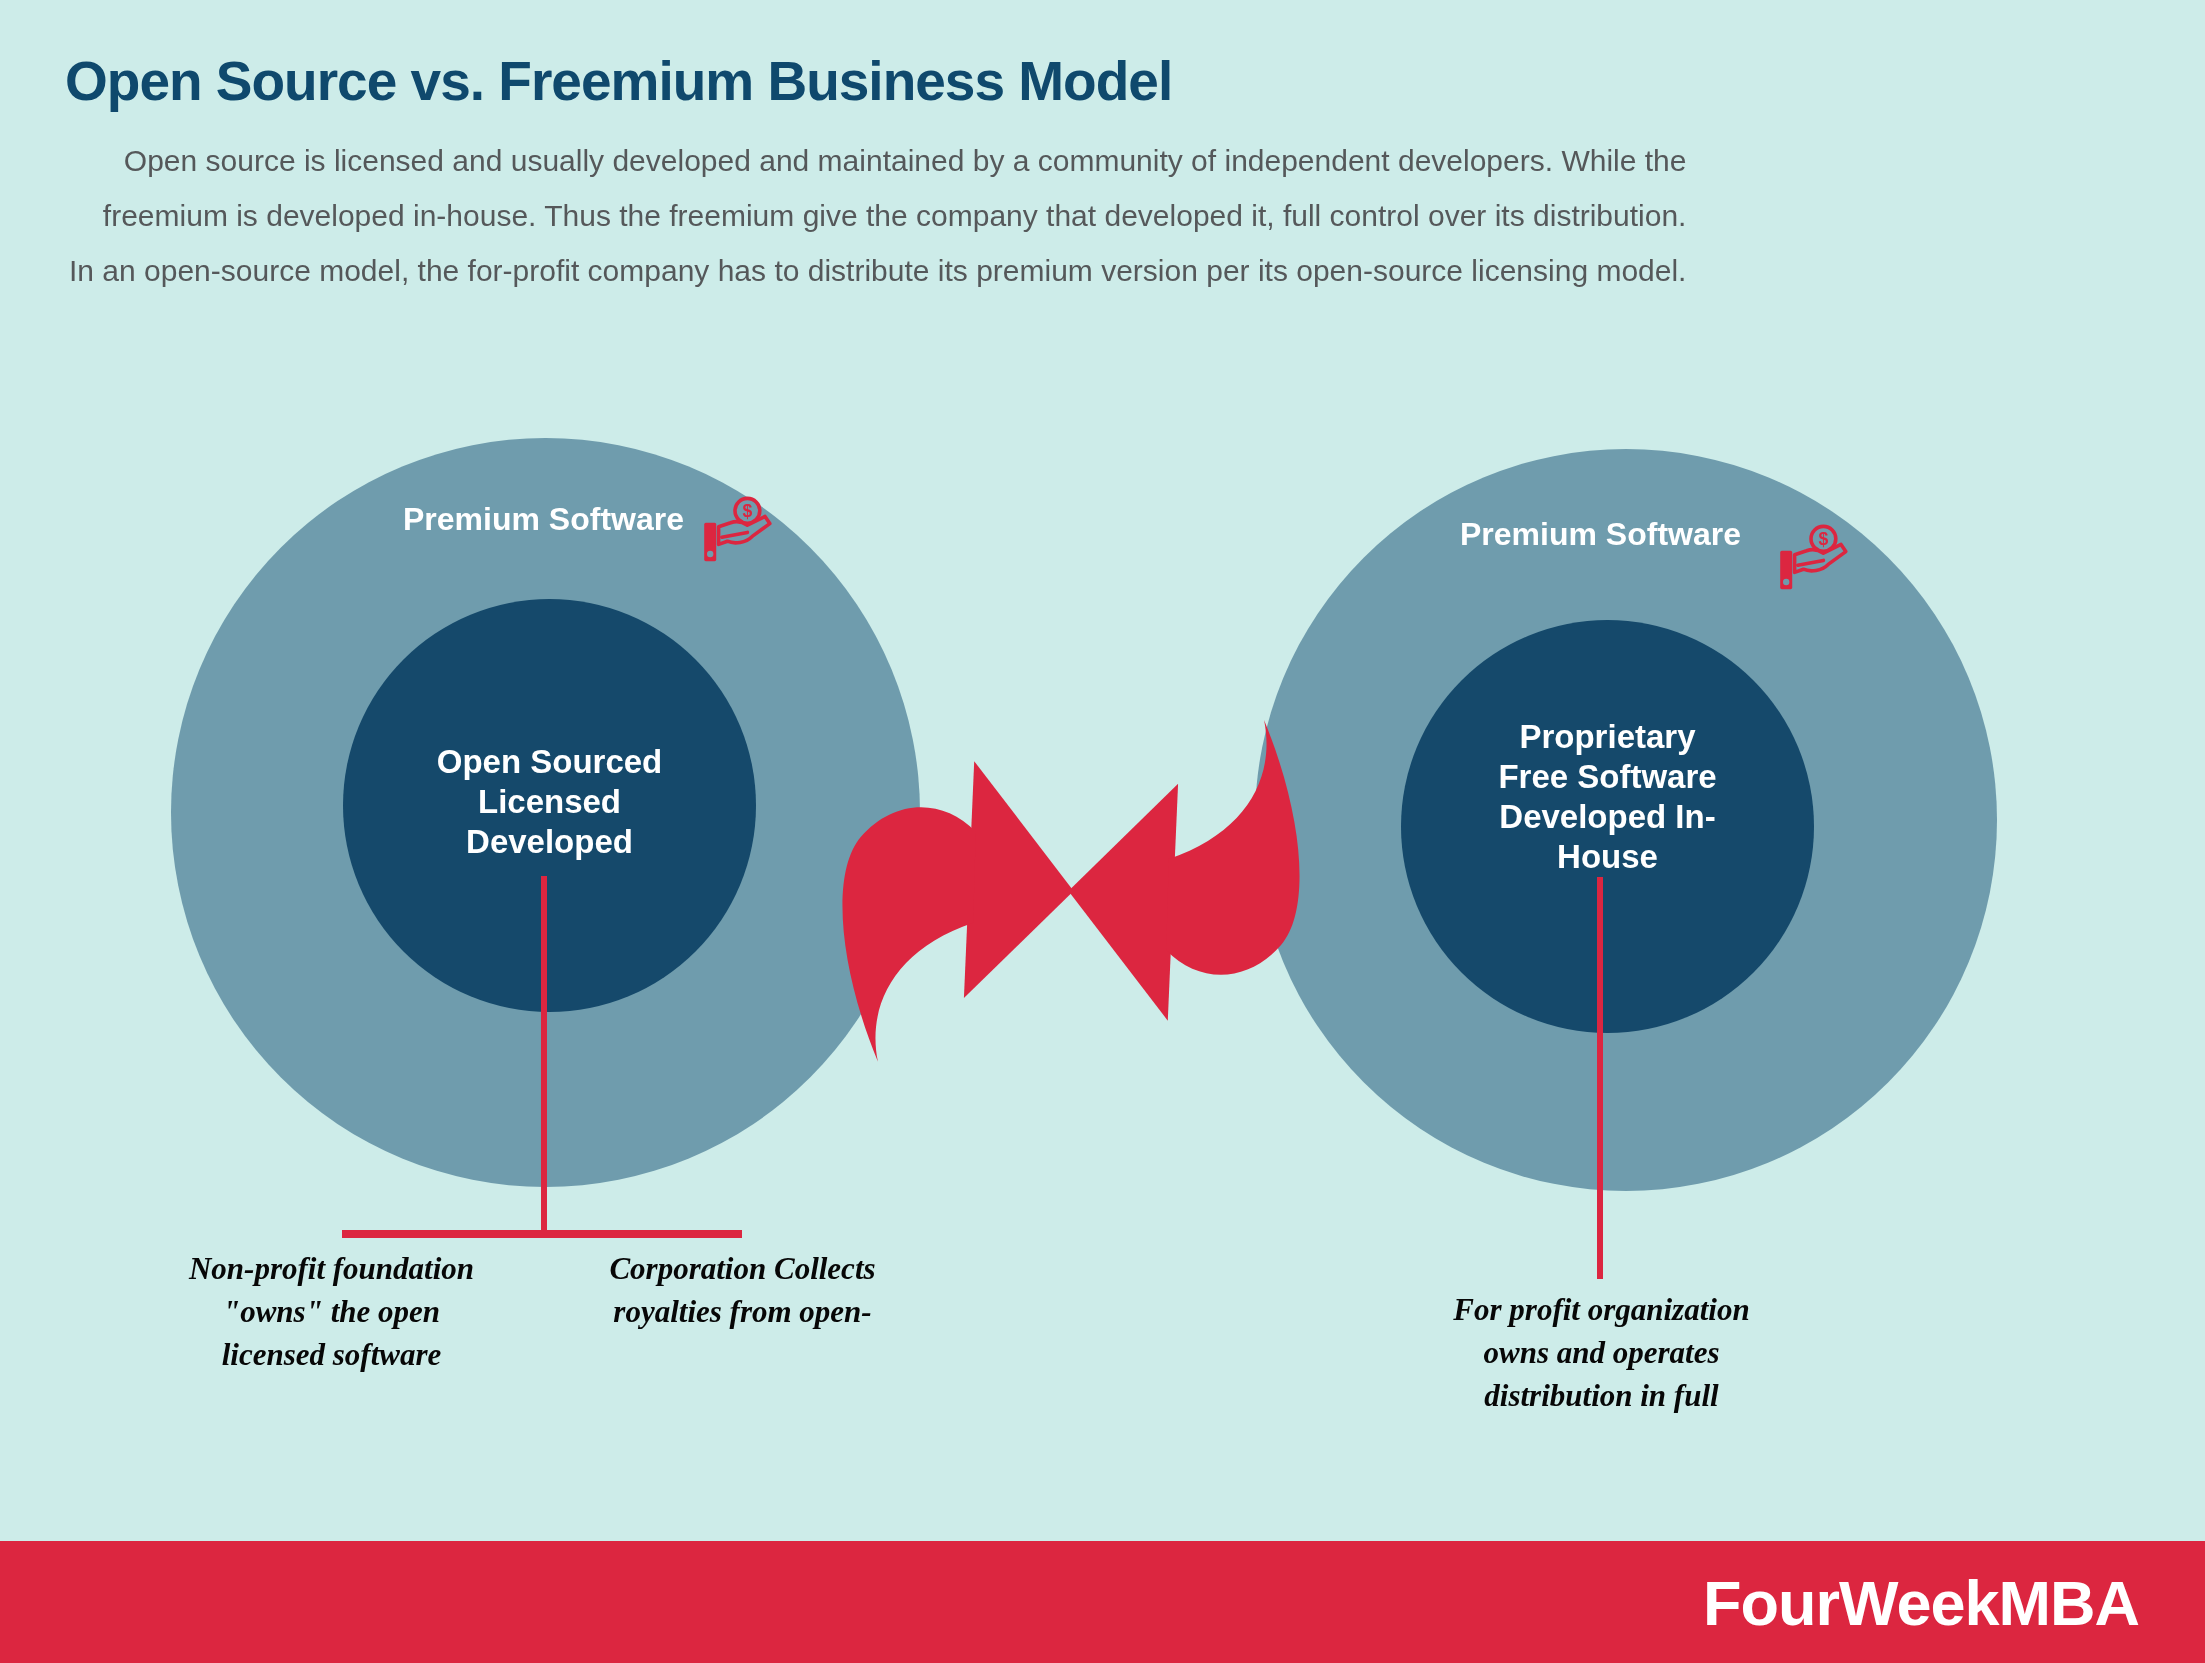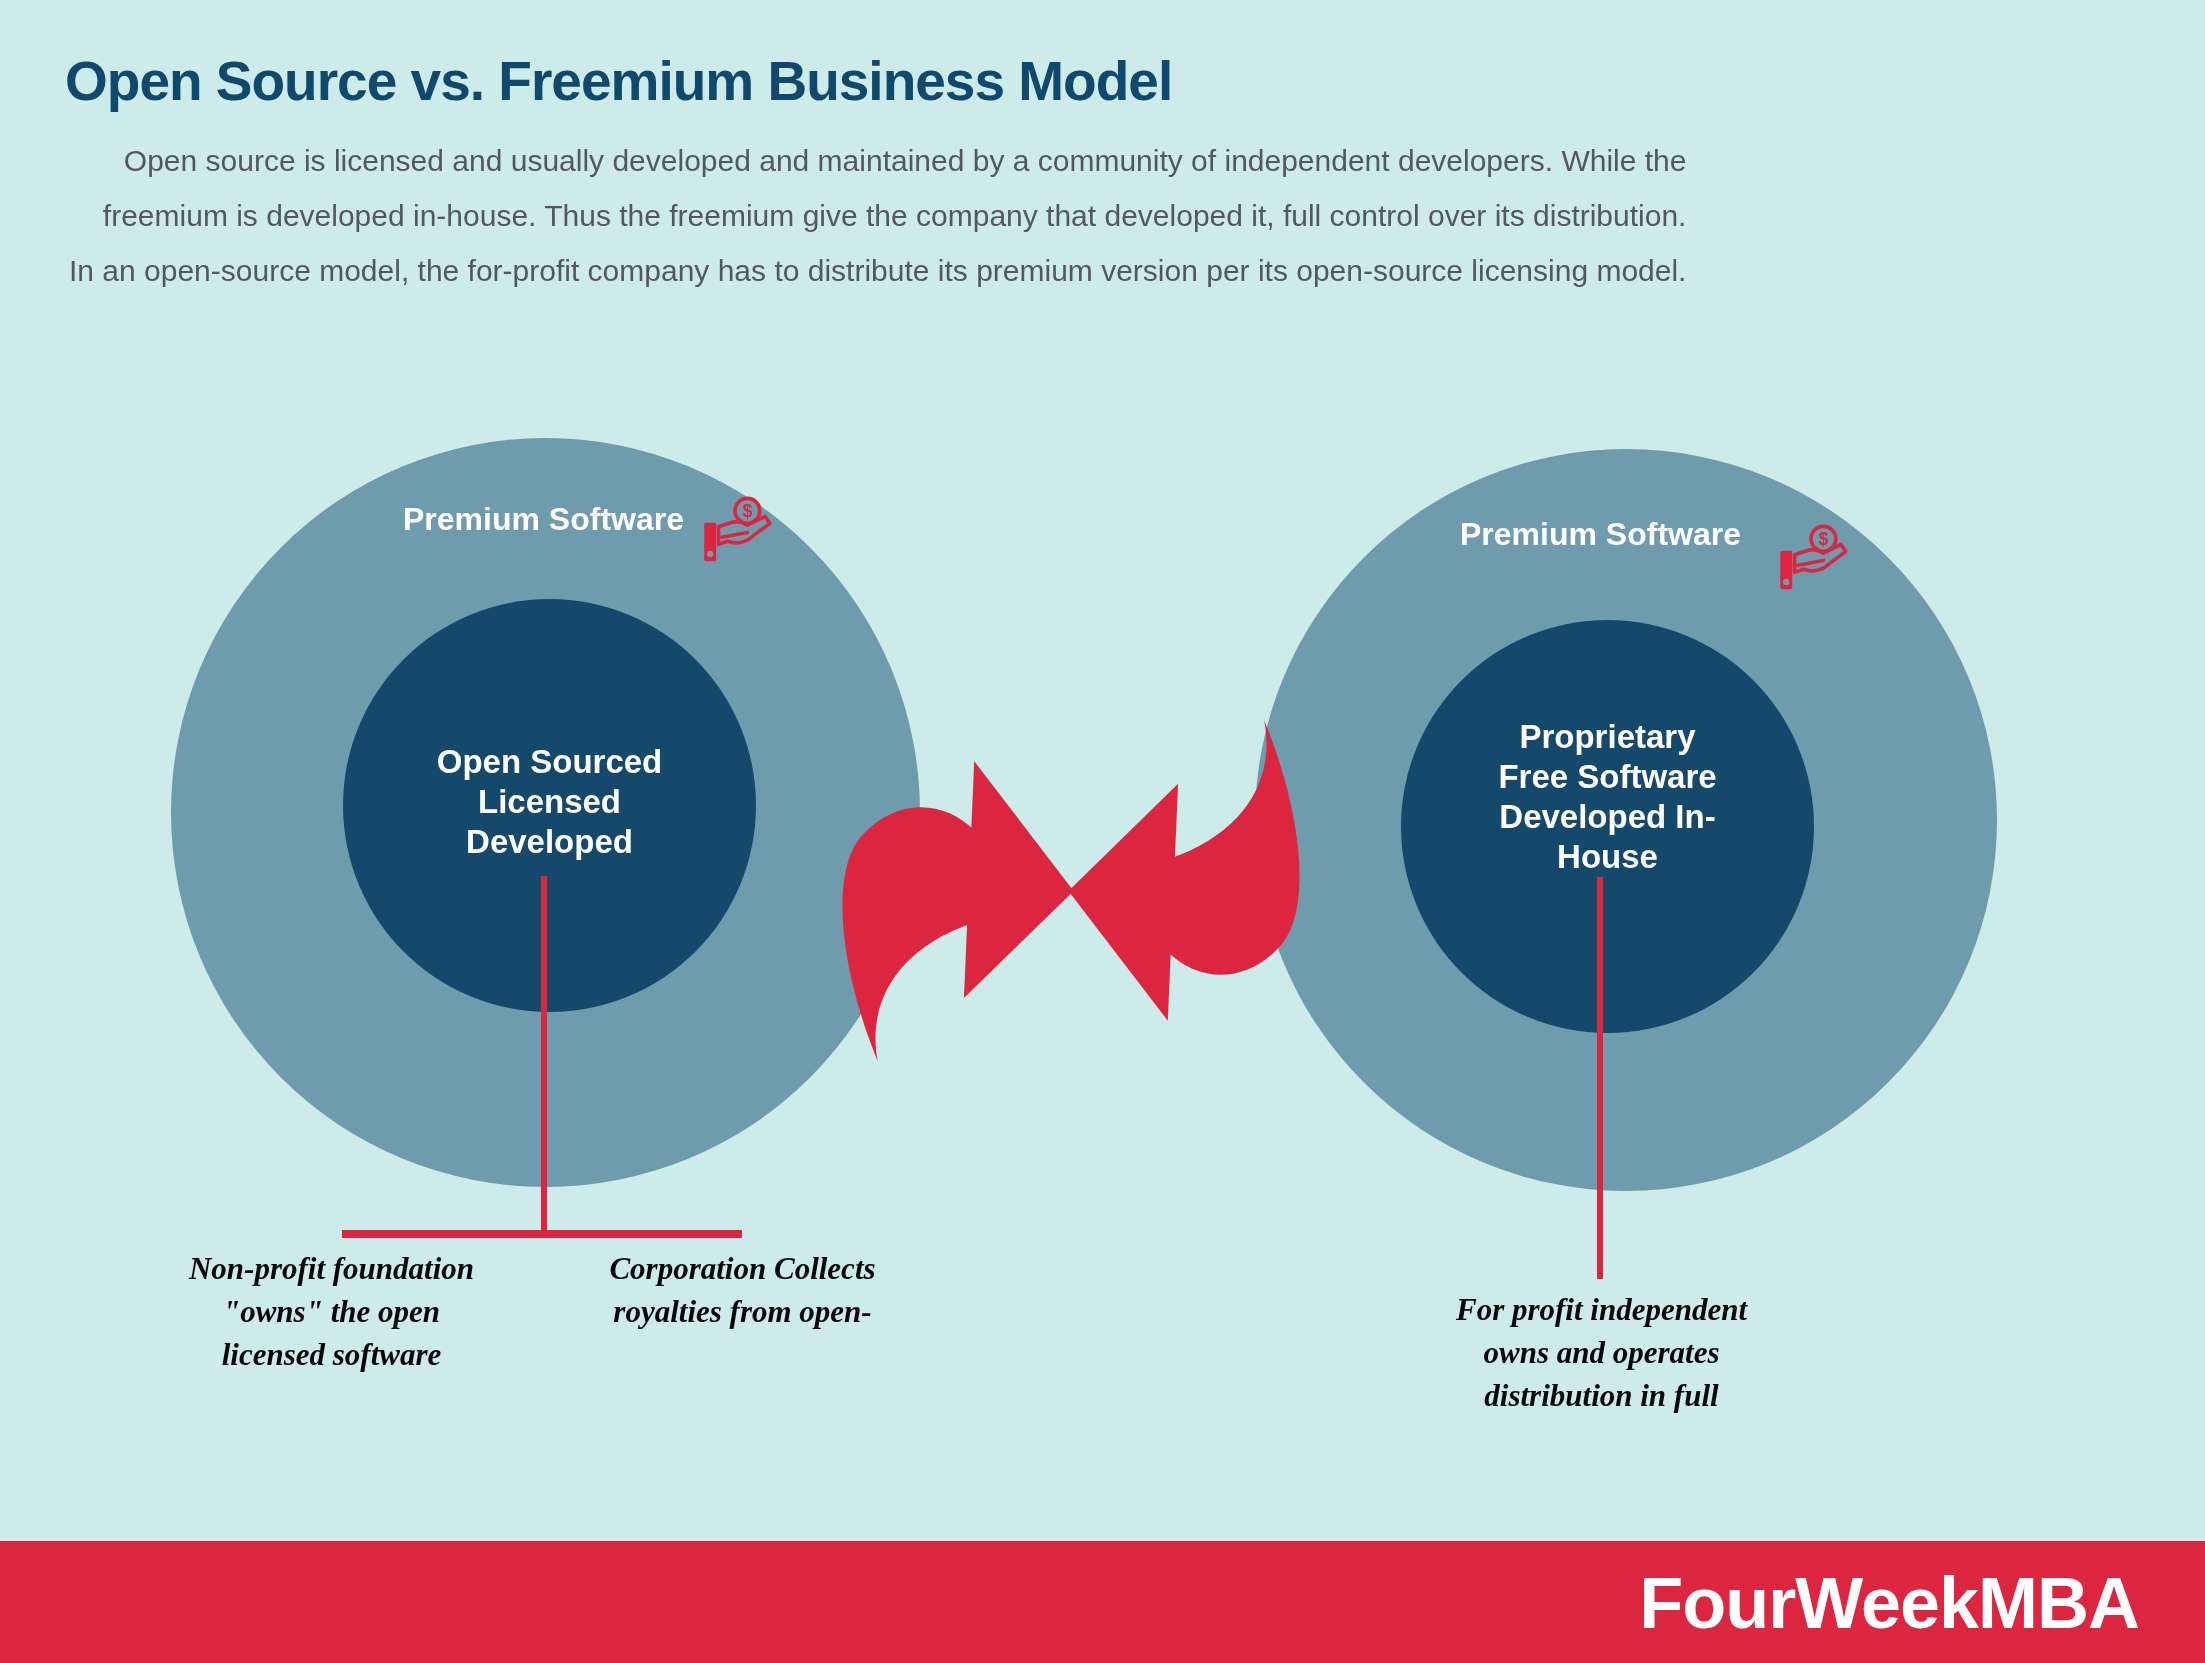--- a/index.html
+++ b/index.html
@@ -90,21 +90,21 @@
   .arrows-svg{left:793px;top:685px;width:556px;height:417px;}
 
   
   .footer{
     left:0;top:1541px;width:2205px;height:123px;
     background:var(--accent-red);
     display:flex;align-items:center;justify-content:flex-end;
     padding-right:66px;
   }
   .brand{
-    font-size:72px;font-weight:700;color:var(--white);
+    font-size:63px;font-weight:700;color:var(--white);
     letter-spacing:-1px;white-space:nowrap;
   }
 </style>
 </head>
 <body>
 
 <div class="abs title">Open Source vs. Freemium Business Model</div>
 <div class="abs intro">
   <div>Open source is licensed and usually developed and maintained by a community of independent developers. While the</div>
   <div>freemium is developed in-house. Thus the freemium give the company that developed it, full control over its distribution.</div>
@@ -174,21 +174,21 @@
 <div class="abs caption caption-left-a">
   <div>Non-profit foundation</div>
   <div>"owns" the open</div>
   <div>licensed software</div>
 </div>
 <div class="abs caption caption-left-b">
   <div>Corporation Collects</div>
   <div>royalties from open-</div>
 </div>
 <div class="abs caption caption-right">
-  <div>For profit independent</div>
+  <div>For profit organization</div>
   <div>owns and operates</div>
   <div>distribution in full</div>
 </div>
 
 <div class="abs footer">
   <div class="brand">FourWeekMBA</div>
 </div>
 
 
 </body></html>

